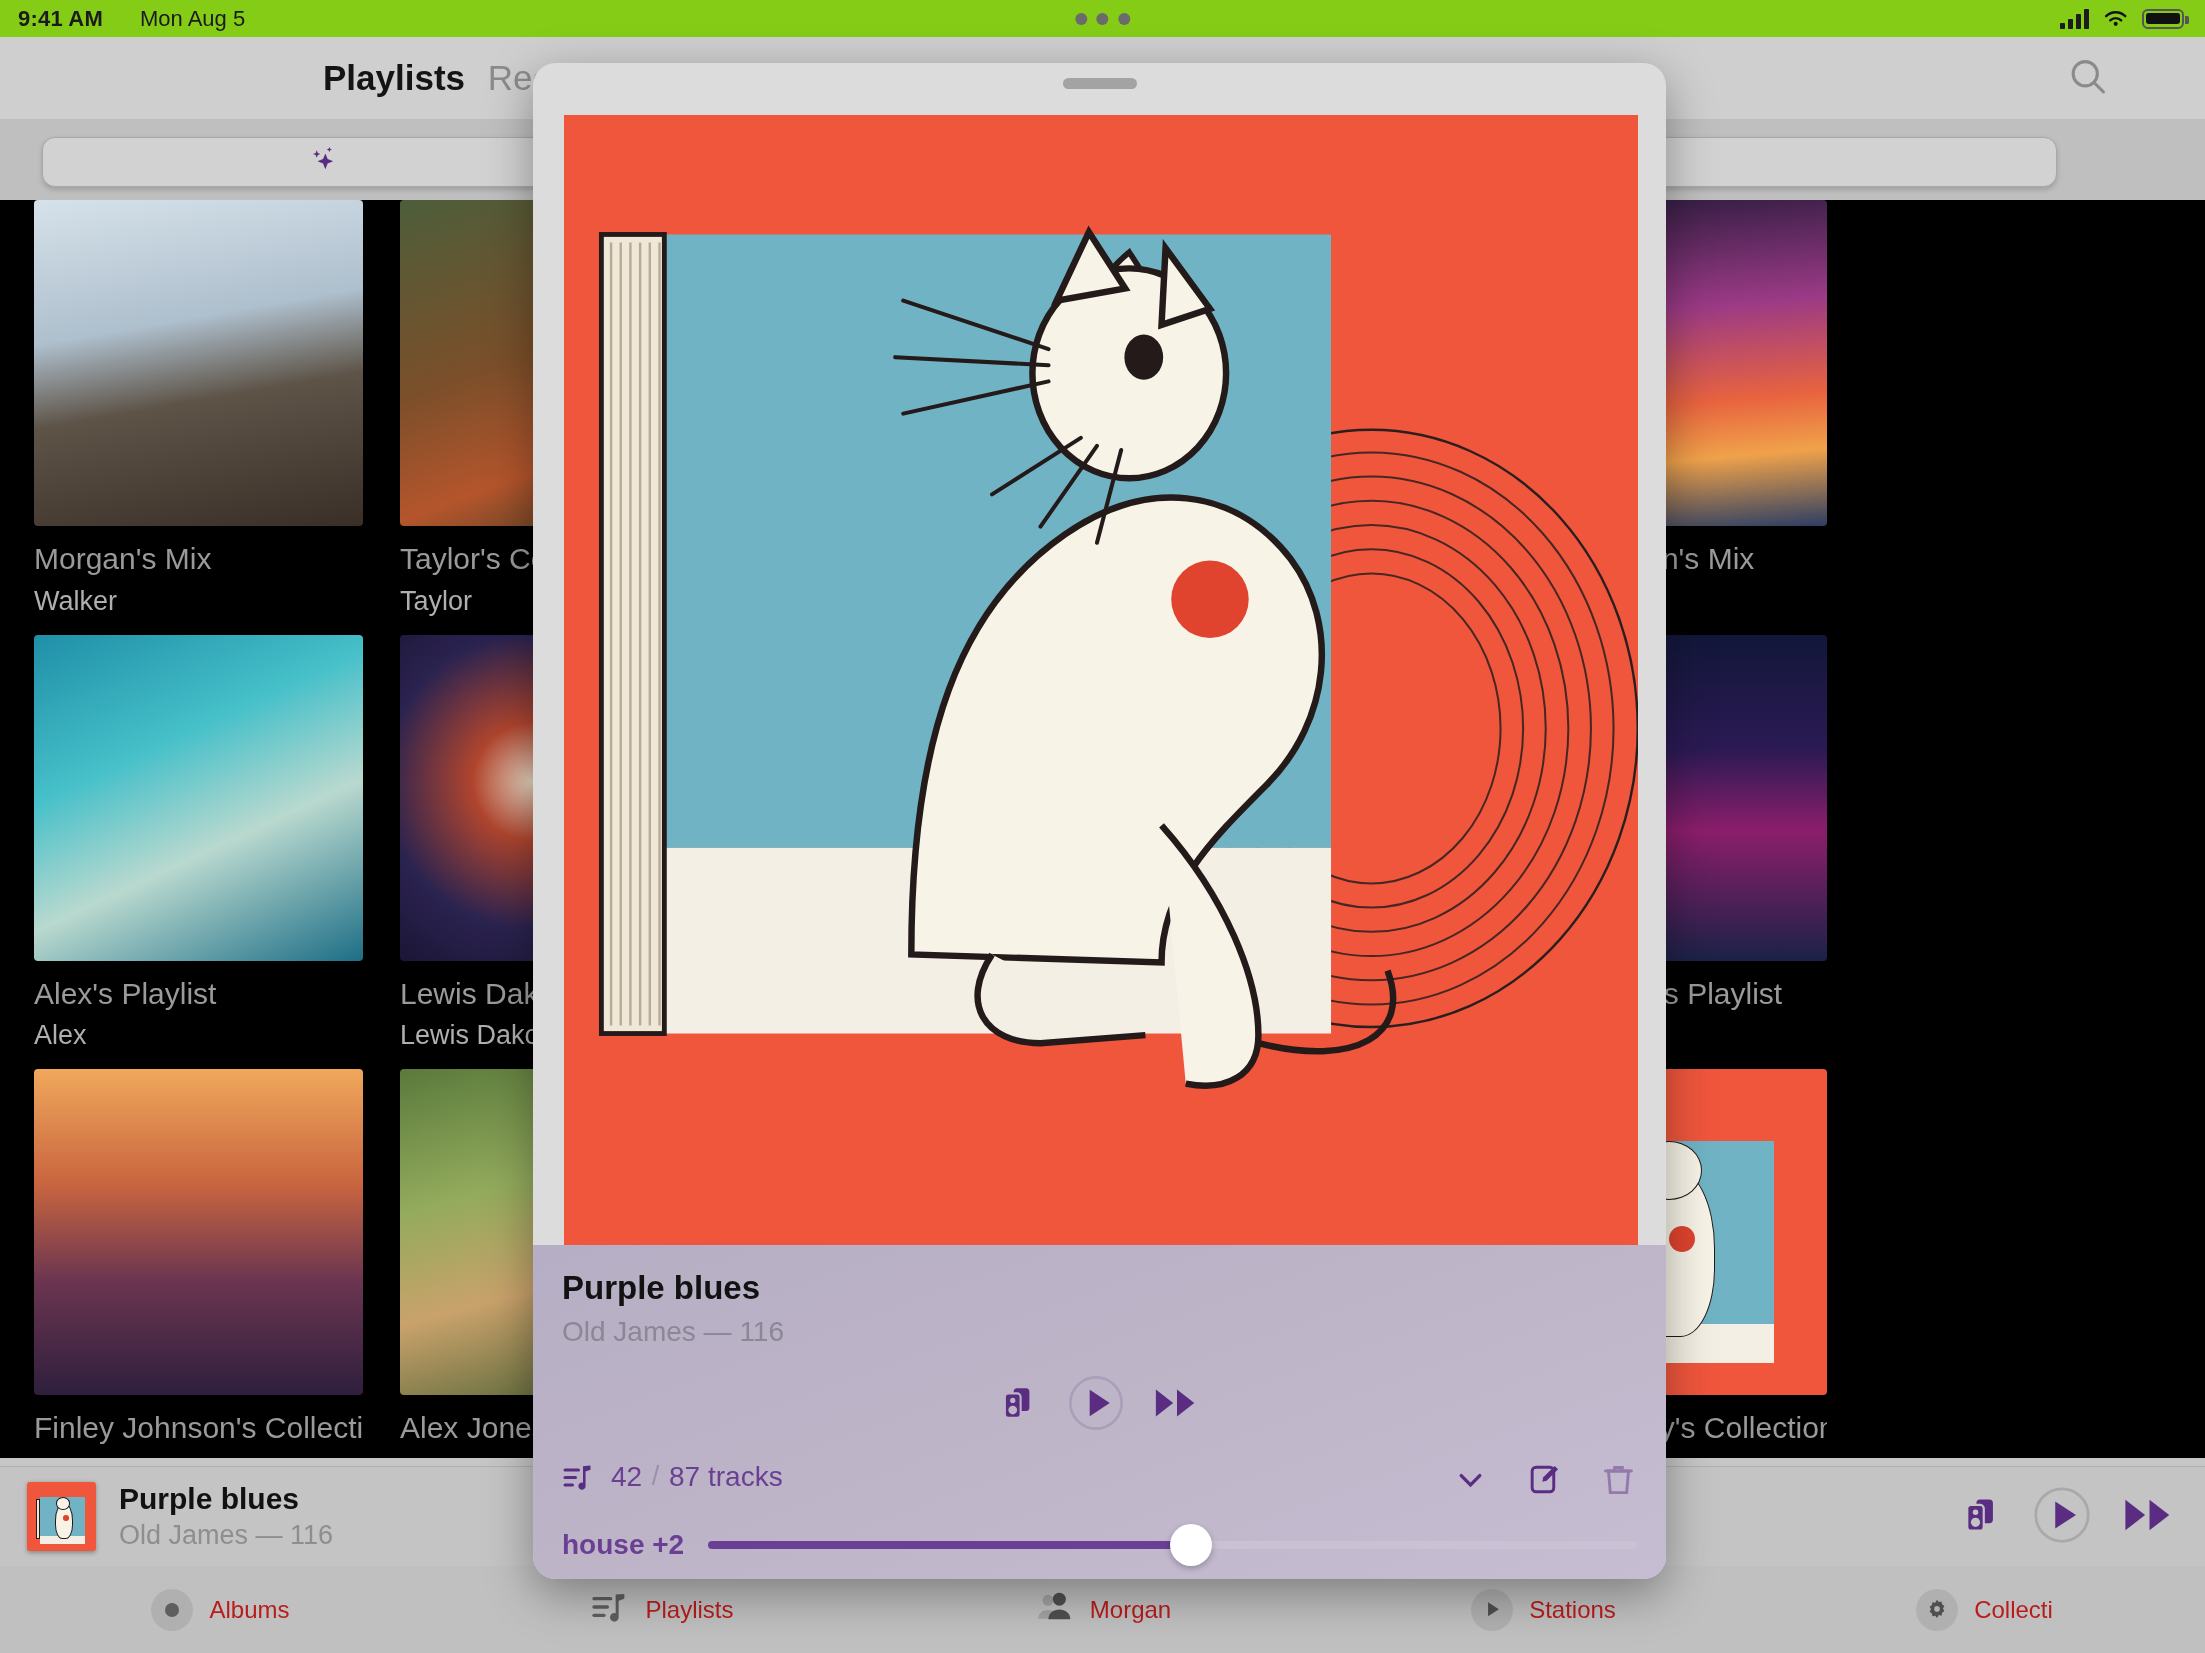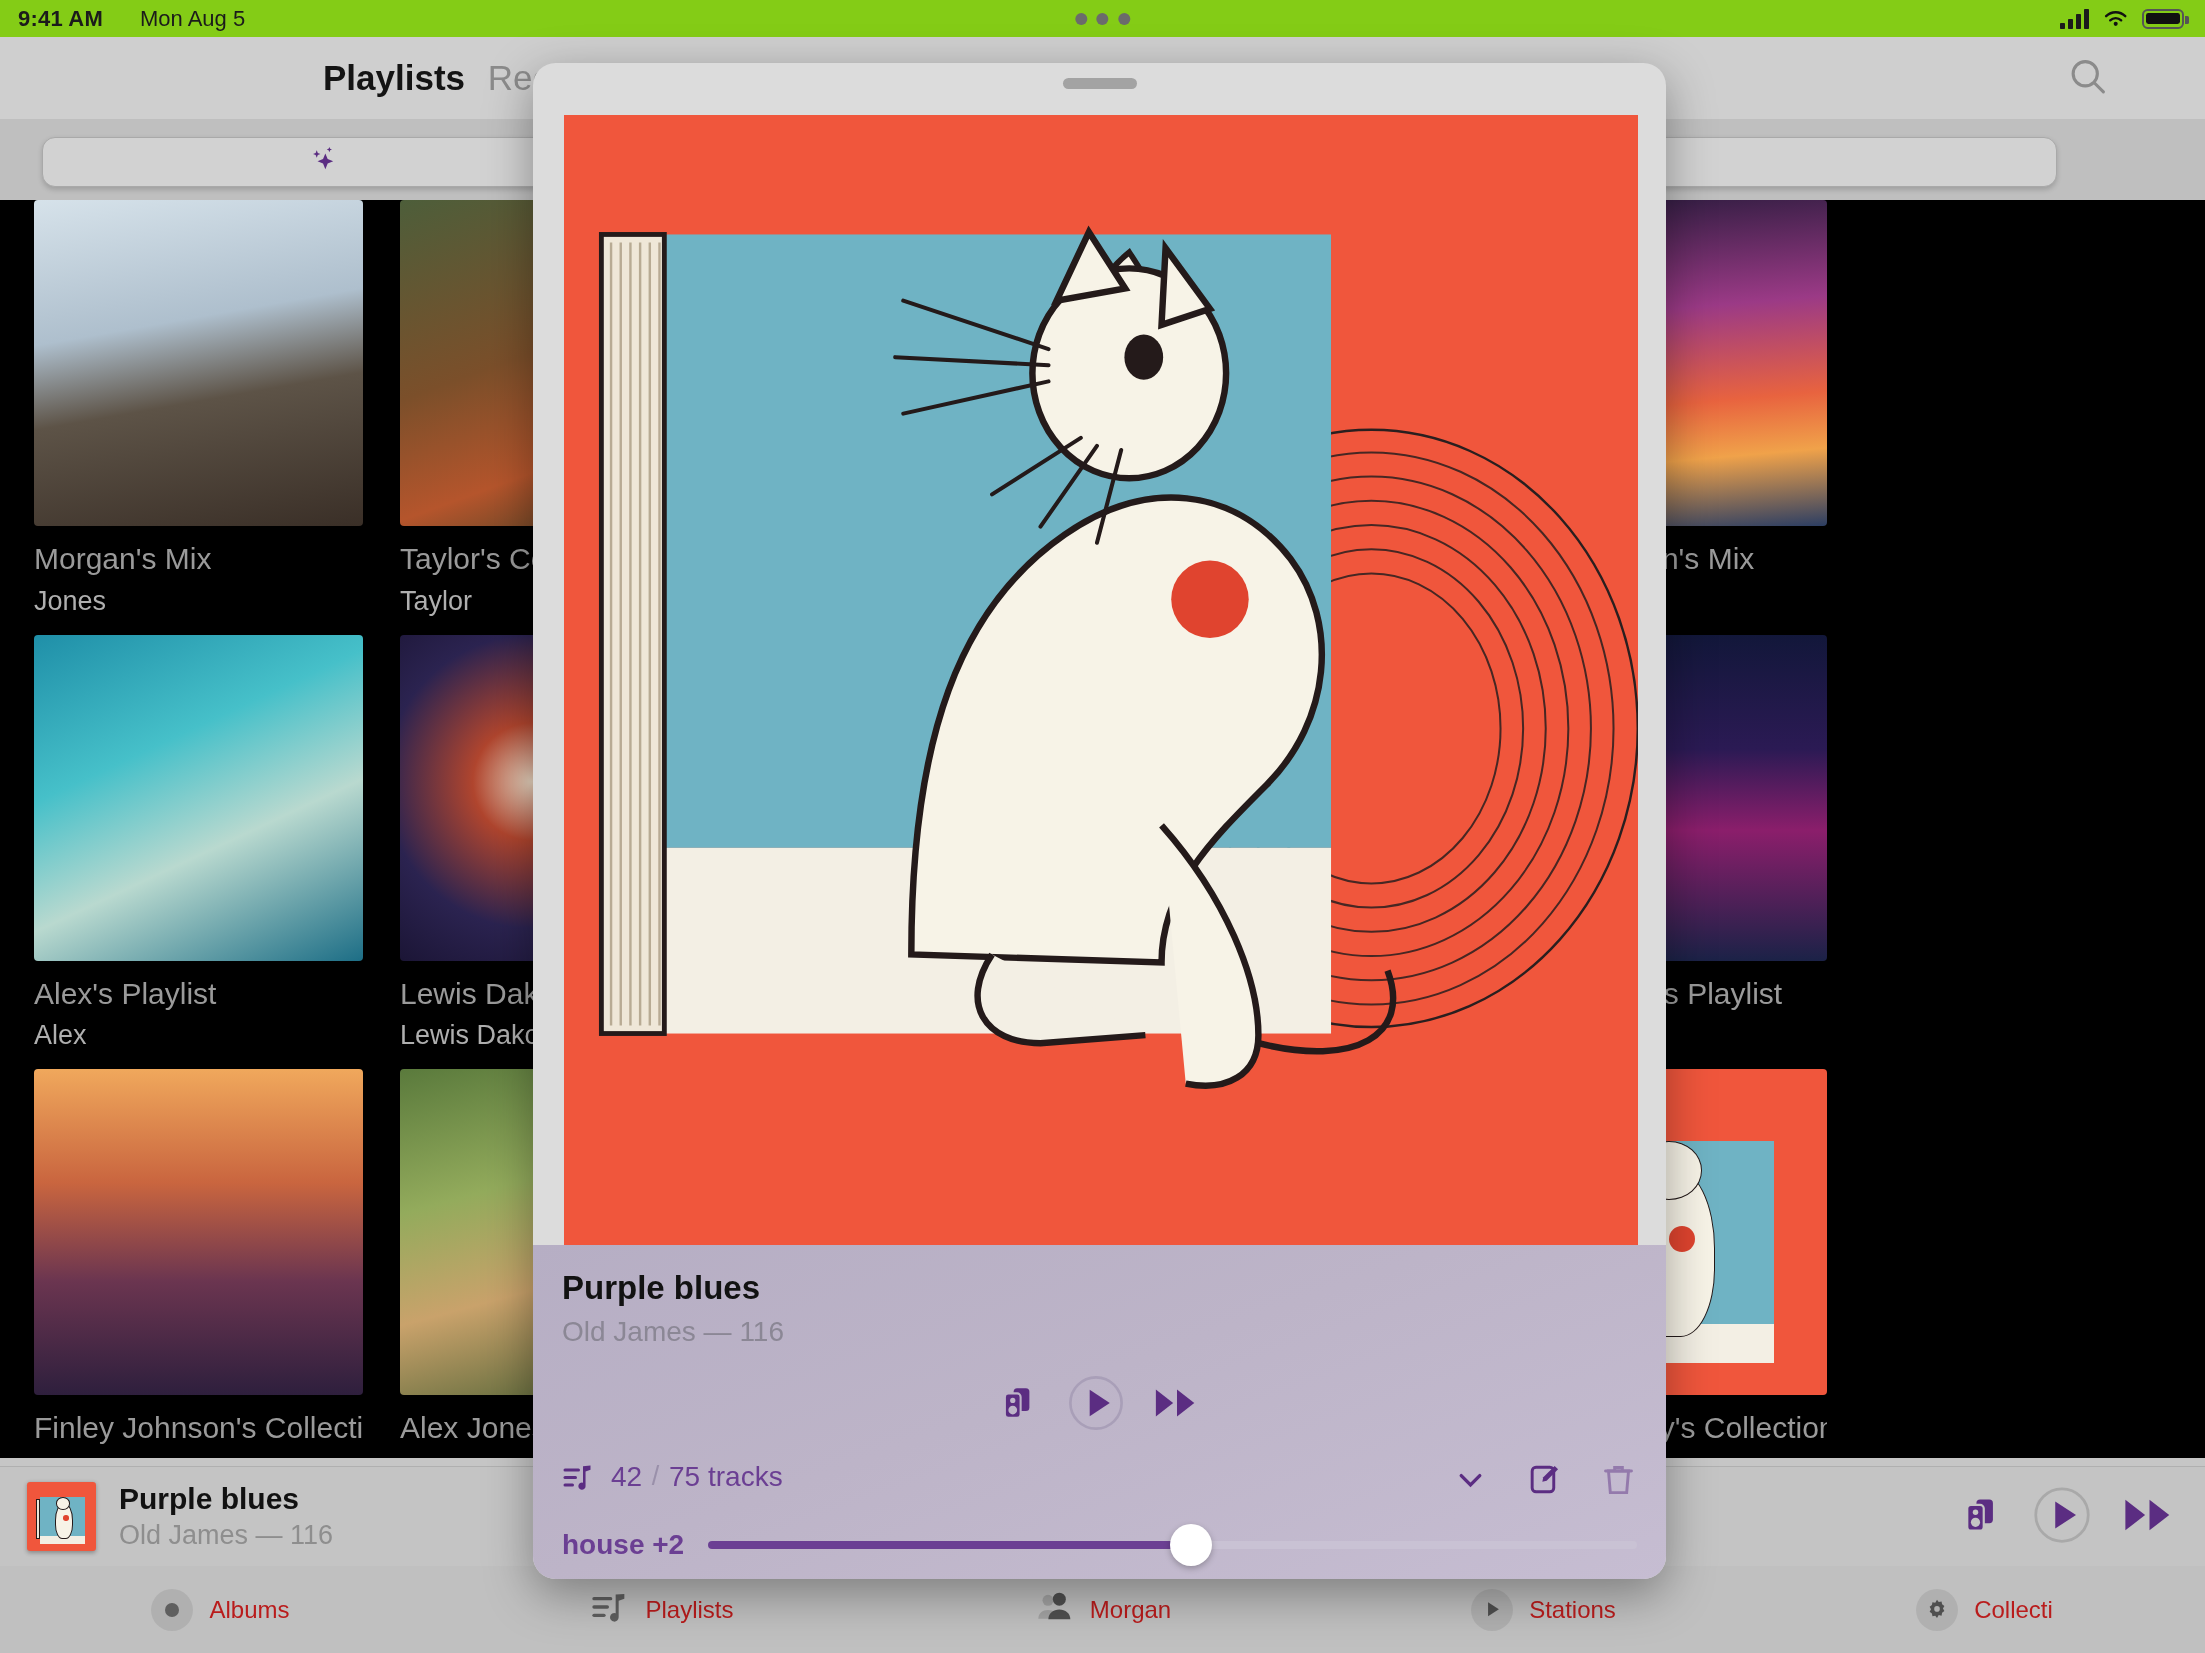--- a/index.html
+++ b/index.html
@@ -208,21 +208,21 @@
       </svg>
     </div>
   </div>
 
   <div class="grid">
 
     <div class="grid-row">
       <div class="card">
         <div class="card-art art-snow"></div>
         <div class="card-title">Morgan's Mix</div>
-        <div class="card-owner">Jones</div>
+        <div class="card-owner">Walker</div>
       </div>
       <div class="card">
         <div class="card-art art-forest"></div>
         <div class="card-title">Taylor's Co</div>
         <div class="card-owner">Taylor</div>
       </div>
       <div class="card">
         <div class="card-art art-frame"></div>
         <div class="card-title"></div>
         <div class="card-owner"></div>
@@ -469,21 +469,21 @@
         <span>
           <svg width="36" height="36" viewBox="0 0 24 24">
             <line x1="2" y1="6" x2="11" y2="6" stroke="#5b2d82" stroke-width="2" stroke-linecap="round"></line>
             <line x1="2" y1="11" x2="9" y2="11" stroke="#5b2d82" stroke-width="2" stroke-linecap="round"></line>
             <line x1="2" y1="16" x2="7" y2="16" stroke="#5b2d82" stroke-width="2" stroke-linecap="round"></line>
             <path d="M14 3.5v11a2.4 2.4 0 101.7 2.3V7l3.3-1.1V3z" fill="#5b2d82"></path>
           </svg>
         </span>
         <span class="meta-count">42</span>
         <span class="meta-sep">/</span>
-        <span class="meta-tracks">75 tracks</span>
+        <span class="meta-tracks">87 tracks</span>
         <span class="meta-actions">
           <span>
             <svg width="37" height="37" viewBox="0 0 24 24">
               <path d="M6 9.5L12 15.5 18 9.5" stroke="#5b2d82" stroke-width="2.2" fill="none" stroke-linecap="round"></path>
             </svg>
           </span>
           <span>
             <svg width="37" height="37" viewBox="0 0 24 24">
               <rect x="4" y="4" width="14" height="16" rx="2.5" stroke="#5b2d82" stroke-width="1.9" fill="none"></rect>
               <path d="M18.6 3.2l2.2 2.2-7.4 7.4-2.8.6.6-2.8z" fill="#5b2d82"></path>

